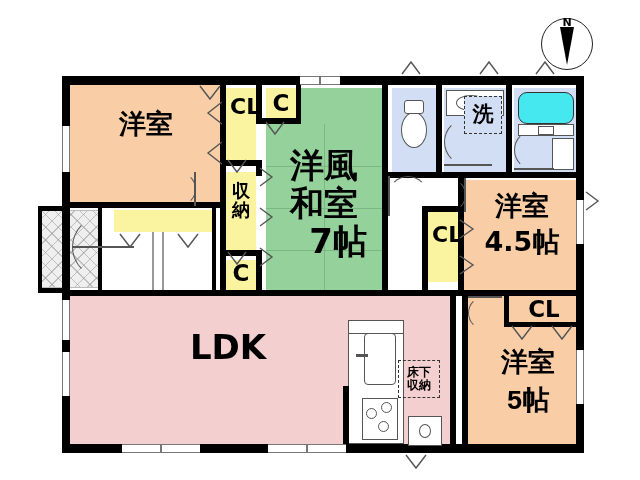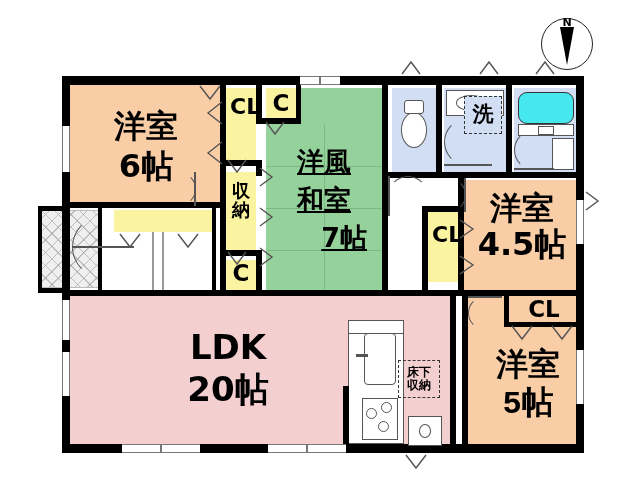--- a/index.html
+++ b/index.html
@@ -20,22 +20,22 @@
 
   
   .tatami-line{position:absolute;background:#7BB982;}
 
   
   .wall{position:absolute;background:#000000;}
 
   
   .lbl{position:absolute;color:#000;font-weight:bold;text-align:center;
        line-height:1.04;letter-spacing:0px;white-space:nowrap;}
-  .lbl-room{font-size:32px;}
-  .lbl-room2{font-size:27px;text-decoration:underline;}
+  .lbl-room{font-size:27px;}
+  .lbl-room2{font-size:34px;}
   .lbl-ldk{font-size:34px;}
   .lbl-cl{font-size:23px;font-weight:bold;}
   .lbl-cl-v{font-size:22px;line-height:1.0;white-space:normal;width:22px;}
   .lbl-sn{font-size:18px;line-height:1.05;white-space:normal;width:22px;}
   .lbl-sen{font-size:21px;}
   .lbl-yuka{font-size:12px;line-height:1.1;white-space:normal;width:34px;}
 
   .dashbox{position:absolute;border:1px dashed #333;box-sizing:border-box;}
 
   
@@ -306,34 +306,32 @@
     <polyline points="2,14 11,2 20,14" fill="none" stroke="#555" stroke-width="1.4"></polyline>
   </svg>
   <svg class="chev" style="left:404px;top:453px;width:24px;height:17px;" viewBox="0 0 24 17">
     <polyline points="2,2 12,15 22,2" fill="none" stroke="#555" stroke-width="1.4"></polyline>
   </svg>
   <svg class="chev" style="left:584px;top:190px;width:16px;height:22px;" viewBox="0 0 16 22">
     <polyline points="2,2 14,11 2,20" fill="none" stroke="#555" stroke-width="1.4"></polyline>
   </svg>
 
   <div class="lbl lbl-room" style="left:104px;top:110px;width:84px;">洋室</div>
-  <div class="lbl lbl-room" style="left:104px;top:150px;width:84px;">6帖</div>
 
   <div class="lbl lbl-room2" style="left:281px;top:148px;width:86px;">洋風</div>
   <div class="lbl lbl-room2" style="left:281px;top:186px;width:86px;">和室</div>
   <div class="lbl lbl-room2" style="left:281px;top:224px;width:86px;text-align:right;">7帖</div>
 
   <div class="lbl lbl-room" style="left:474px;top:192px;width:96px;">洋室</div>
   <div class="lbl lbl-room" style="left:468px;top:228px;width:108px;">4.5帖</div>
 
   <div class="lbl lbl-room" style="left:482px;top:348px;width:92px;">洋室</div>
   <div class="lbl lbl-room" style="left:482px;top:388px;width:92px;font-family:Liberation Mono, monospace;">5帖</div>
 
   <div class="lbl lbl-ldk" style="left:172px;top:330px;width:112px;">LDK</div>
-  <div class="lbl lbl-ldk" style="left:172px;top:372px;width:112px;">20帖</div>
 
   <div class="lbl lbl-cl-v" style="left:230px;top:96px;">CL</div>
   <div class="lbl lbl-cl" style="left:270px;top:92px;width:22px;">C</div>
   <div class="lbl lbl-sn" style="left:230px;top:182px;">収納</div>
   <div class="lbl lbl-cl" style="left:230px;top:262px;width:22px;">C</div>
   <div class="lbl lbl-cl-v" style="left:432px;top:224px;">CL</div>
   <div class="lbl lbl-cl" style="left:522px;top:298px;width:44px;">CL</div>
 
   <div class="lbl lbl-sen" style="left:470px;top:104px;width:26px;">洗</div>
   <div class="lbl lbl-yuka" style="left:402px;top:366px;">床下収納</div>

